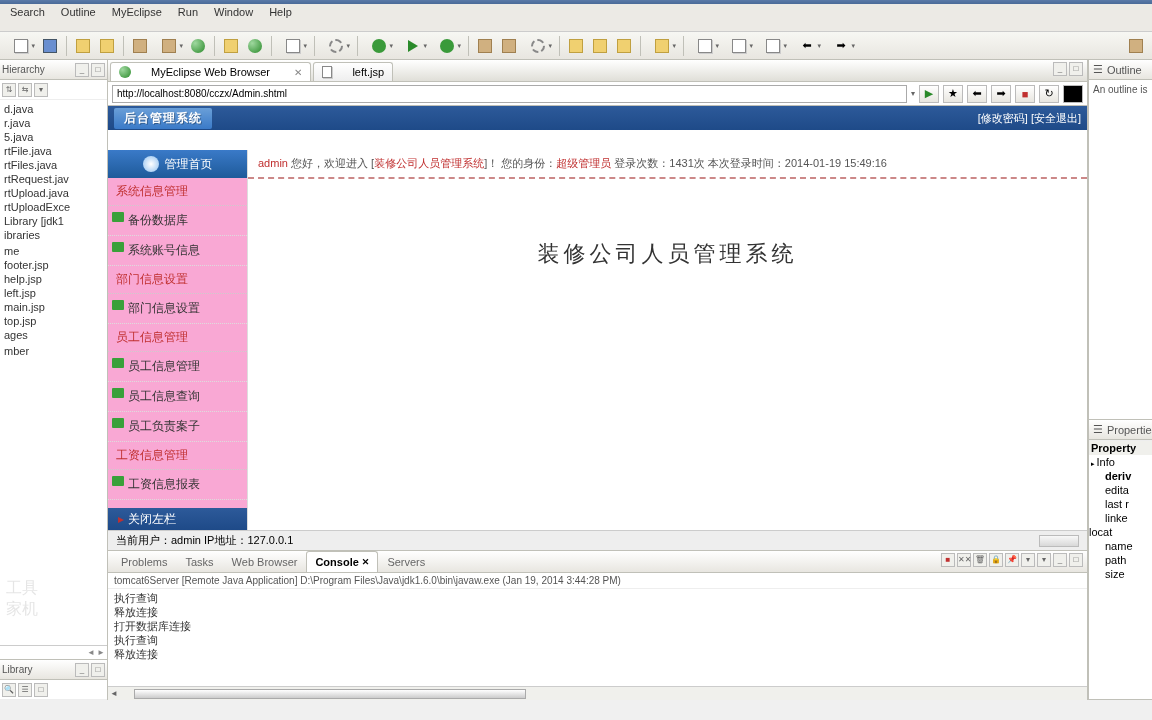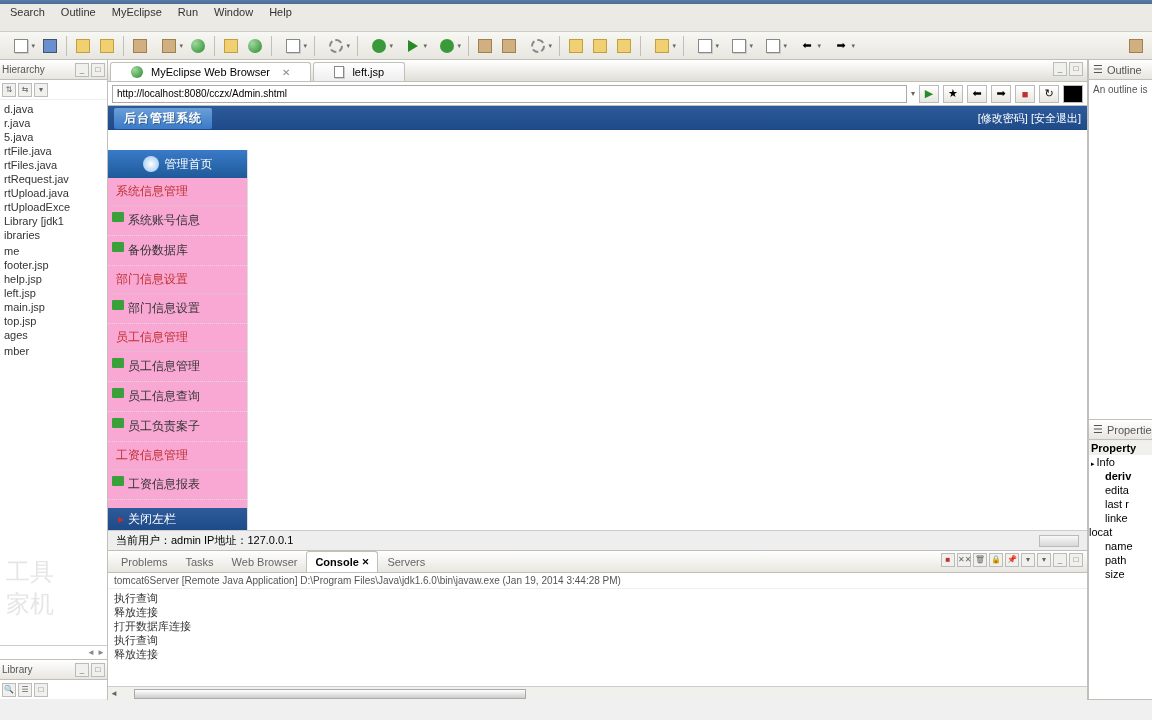--- a/index.html
+++ b/index.html
@@ -39,21 +39,21 @@
 .mini-btn { width: 14px; height: 14px; border: 1px solid #bbb; background: #f0f0ec; font-size: 8px; text-align: center; line-height: 12px; color: #666; }
 .mini-toolbar { height: 20px; display: flex; align-items: center; gap: 2px; padding: 2px; border-bottom: 1px solid #eee; }
 .file-tree { flex: 1; overflow: hidden; padding: 2px; }
 .file-item { padding: 1px 2px; color: #333; white-space: nowrap; overflow: hidden; }
 .snippets-section { border-top: 1px solid #c0c0b8; }
 .left-panel .bottom { height: 14px; border-top: 1px solid #ccc; display: flex; align-items: center; justify-content: flex-end; padding-right: 2px; }
 
 
 .center { flex: 1; display: flex; flex-direction: column; background: #fff; border-right: 1px solid #c0c0b8; }
 .editor-tabs { height: 22px; background: linear-gradient(#fff,#e0dfd8); display: flex; align-items: flex-end; border-bottom: 1px solid #c0c0b8; padding-left: 2px; position: relative; }
-.editor-tab { padding: 3px 20px; background: linear-gradient(#fff,#eee); border: 1px solid #c0c0b8; border-bottom: none; border-radius: 3px 3px 0 0; margin-right: 2px; display: flex; align-items: center; gap: 8px; font-size: 11px; }
+.editor-tab { padding: 3px 8px; background: linear-gradient(#fff,#eee); border: 1px solid #c0c0b8; border-bottom: none; border-radius: 3px 3px 0 0; margin-right: 2px; display: flex; align-items: center; gap: 20px; font-size: 11px; }
 .editor-tab.active { background: #fff; }
 .editor-tab .close { color: #888; font-size: 10px; margin-left: 4px; }
 .editor-tabs .ctrls { position: absolute; right: 4px; top: 2px; display: flex; gap: 2px; }
 
 
 .url-bar { height: 24px; display: flex; align-items: center; padding: 2px 4px; gap: 4px; border-bottom: 1px solid #c0c0b8; }
 .url-input { flex: 1; height: 18px; border: 1px solid #aaa; padding: 0 4px; font-size: 10px; }
 .url-btn { width: 20px; height: 18px; border: 1px solid #bbb; background: linear-gradient(#fff,#e8e6e0); display: flex; align-items: center; justify-content: center; }
 .url-go { color: #2a8a2a; }
 
@@ -99,21 +99,21 @@
 .right-panel { width: 64px; background: #fff; border-left: 1px solid #c0c0b8; display: flex; flex-direction: column; }
 .right-section { border-bottom: 1px solid #c0c0b8; }
 .right-section .hdr { height: 20px; display: flex; align-items: center; padding: 0 4px; font-size: 10px; color: #555; gap: 4px; background: linear-gradient(#fff,#e8e6e0); border-bottom: 1px solid #c0c0b8; }
 .right-section .body { padding: 4px; color: #555; font-size: 10px; }
 .prop-table { border-top: 1px solid #eee; }
 .prop-row { padding: 1px 2px; white-space: nowrap; overflow: hidden; }
 .prop-row.hdr2 { color: #000; }
 .prop-row.hdr2::before { content: "▸ "; font-size: 7px; }
 
 
-.watermark { position: absolute; left: 6px; bottom: 100px; color: #aaa; font-size: 24px; opacity: .3; writing-mode: horizontal-tb; pointer-events: none; font-family: Liberation Serif, serif; }
+.watermark { position: absolute; left: 6px; bottom: 100px; color: #aaa; font-size: 16px; opacity: .3; writing-mode: horizontal-tb; pointer-events: none; font-family: Liberation Serif, serif; }
 </style>
 </head>
 <body>
 
 <div class="titlebar"></div>
 
 <div class="menubar">
   <span class="menu">Search</span>
   <span class="menu">Outline</span>
   <span class="menu">MyEclipse</span>
@@ -303,32 +303,38 @@
           <span>[修改密码]</span>
           <span>[安全退出]</span>
         </span>
       </div>
       <div style="height:20px;background:#fff"></div>
       <div class="app-body">
         <div class="app-sidebar">
           <div class="sidebar-top">管理首页</div>
           <div class="nav-list" id="nav-list">
               <div class="nav-group">系统信息管理</div>
+              <div class="nav-item">备份数据库</div>
               <div class="nav-item">系统账号信息</div>
-              <div class="nav-item">备份数据库</div>
               <div class="nav-group">部门信息设置</div>
               <div class="nav-item">部门信息设置</div>
               <div class="nav-group">员工信息管理</div>
               <div class="nav-item">员工信息管理</div>
               <div class="nav-item">员工信息查询</div>
               <div class="nav-item">员工负责案子</div>
               <div class="nav-group">工资信息管理</div>
               <div class="nav-item">工资信息报表</div>
             </div>
           <div class="sidebar-footer">关闭左栏</div>
+        </div>
+        <div class="app-main">
+          <div class="welcome-bar">
+            <span class="admin">admin</span><span> 您好，欢迎进入 [</span><span class="sysname">装修公司人员管理系统</span><span>]！ 您的身份：</span><span class="role">超级管理员</span><span> 登录次数：1431次 本次登录时间：2014-01-19 15:49:16</span>
+          </div>
+          <div class="app-title">装修公司人员管理系统</div>
         </div>
       </div>
       <div class="status-bar">
         <span>当前用户：admin   IP地址：127.0.0.1</span>
         <span class="resize"></span>
       </div>
     </div>
 
     <div class="bottom-panel">
       <div class="bottom-tabs" id="bottom-tabs">

